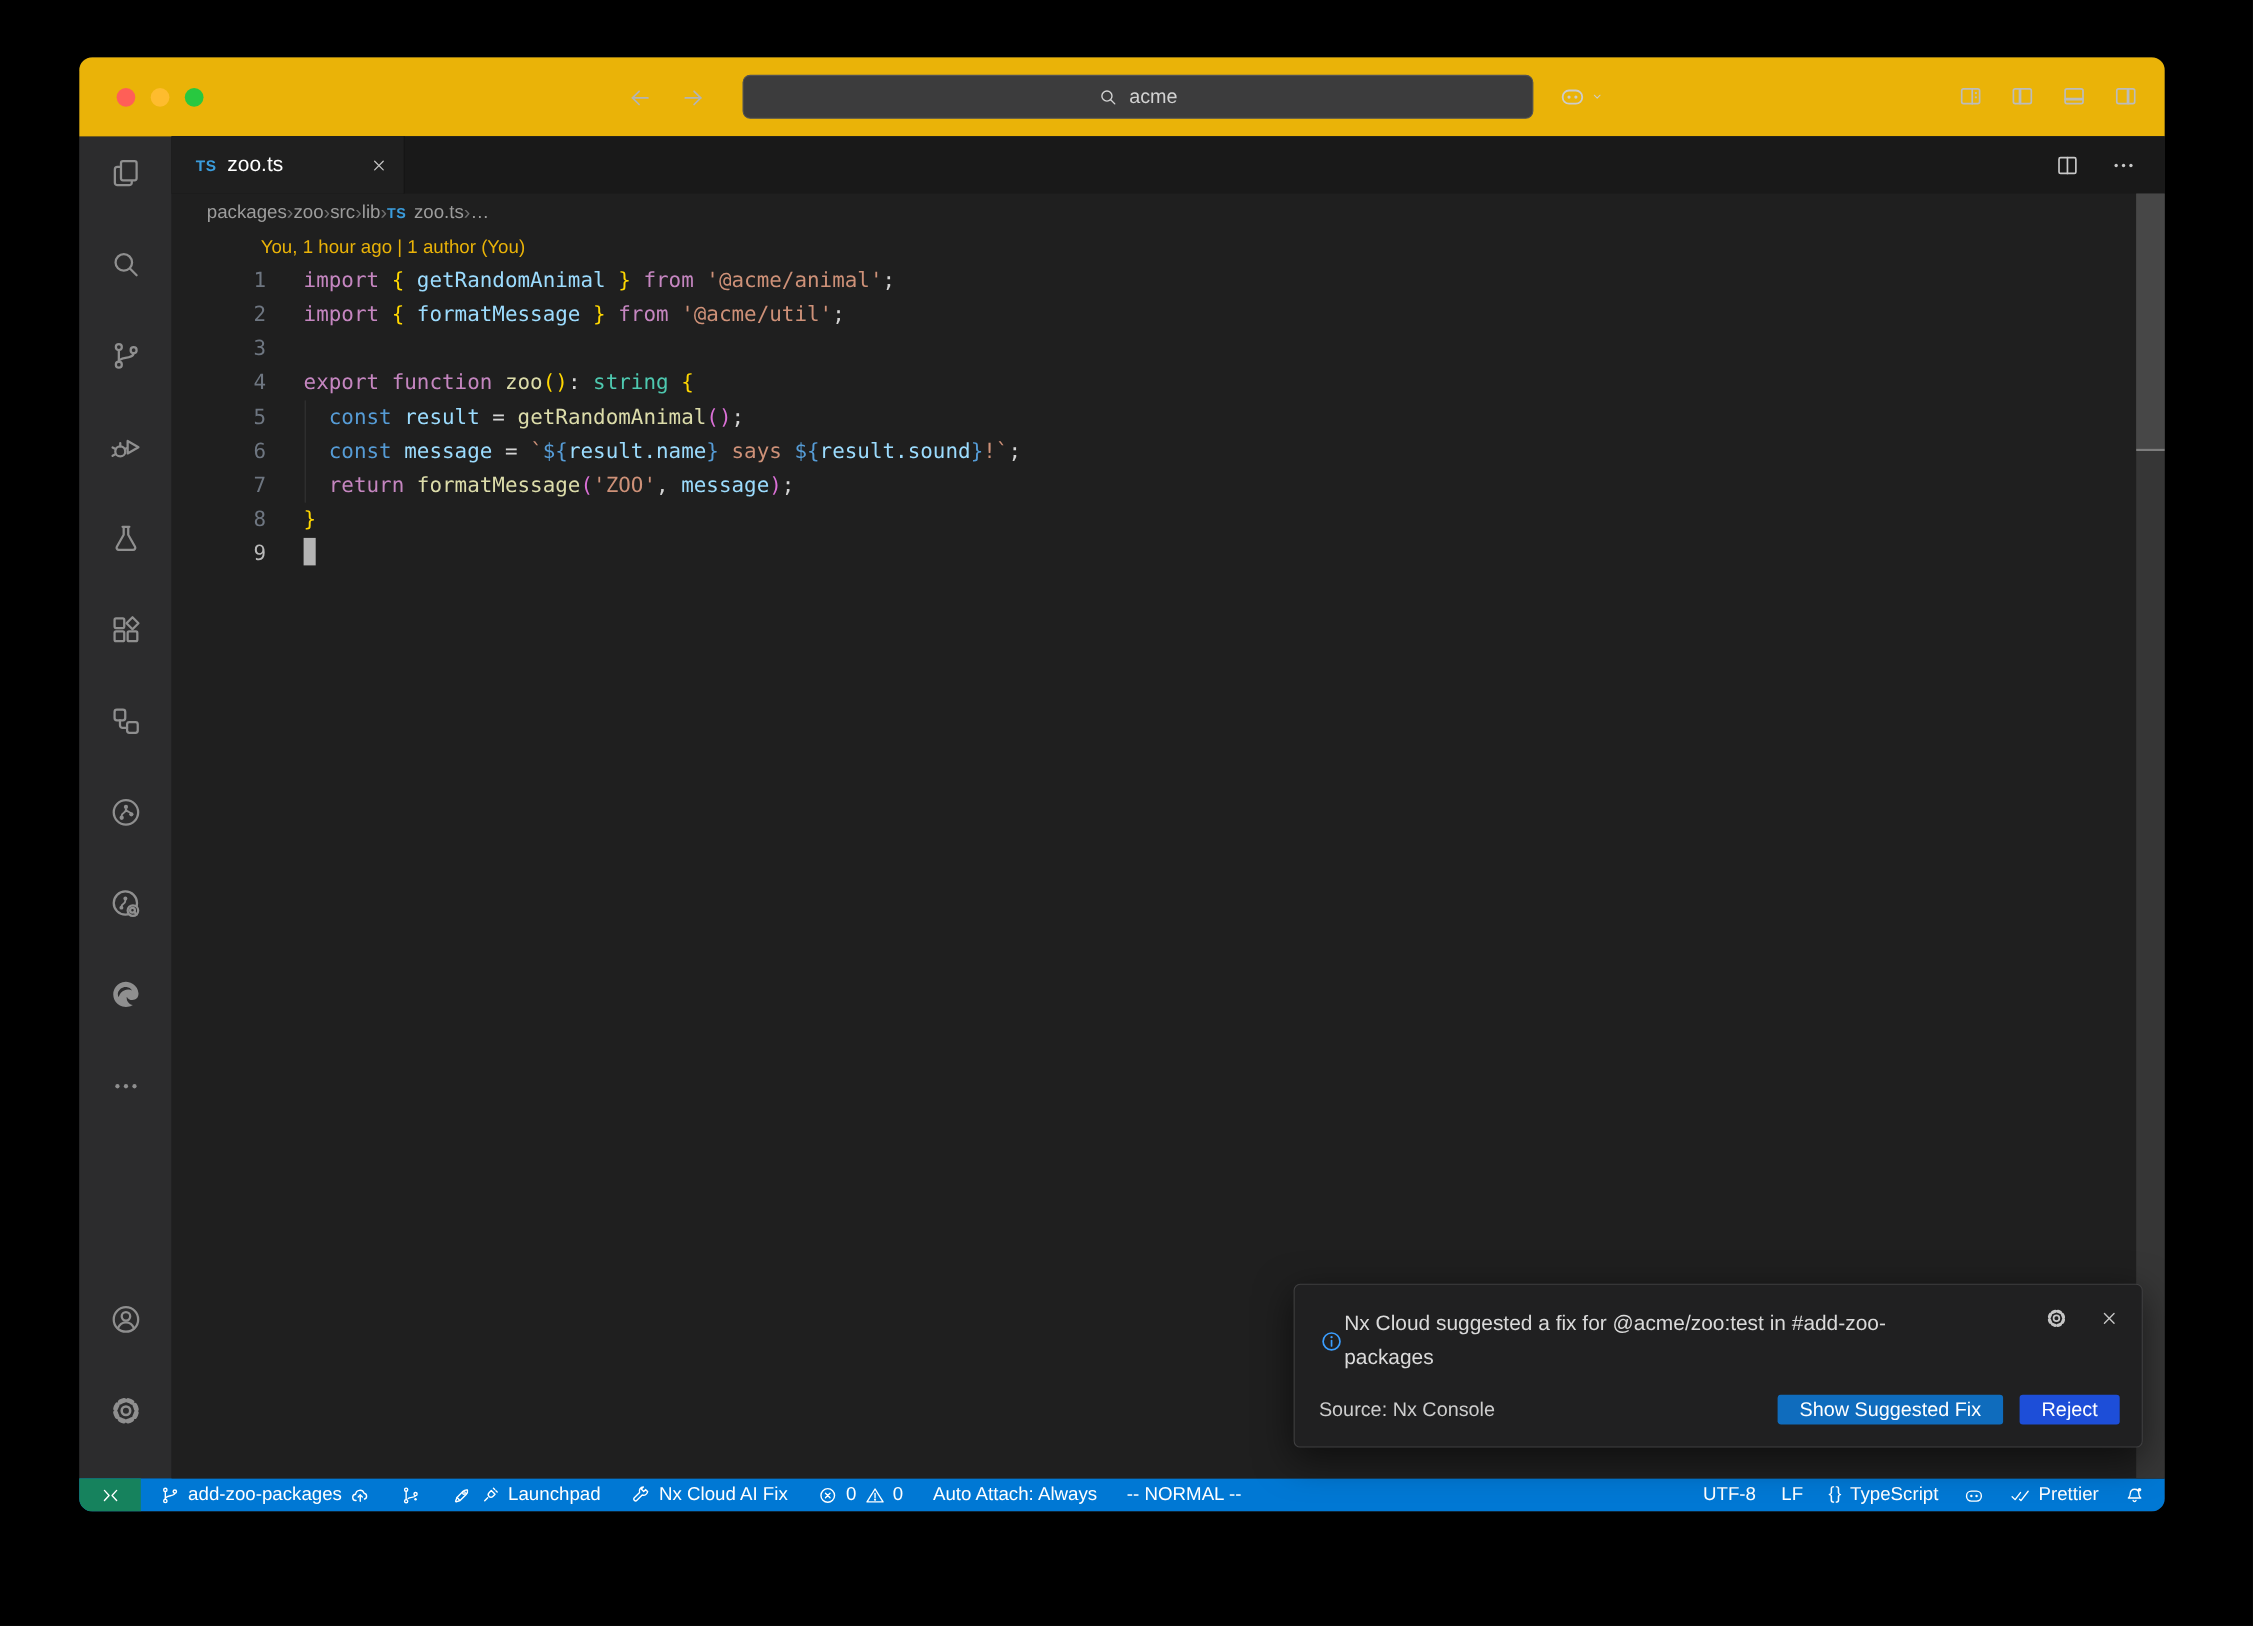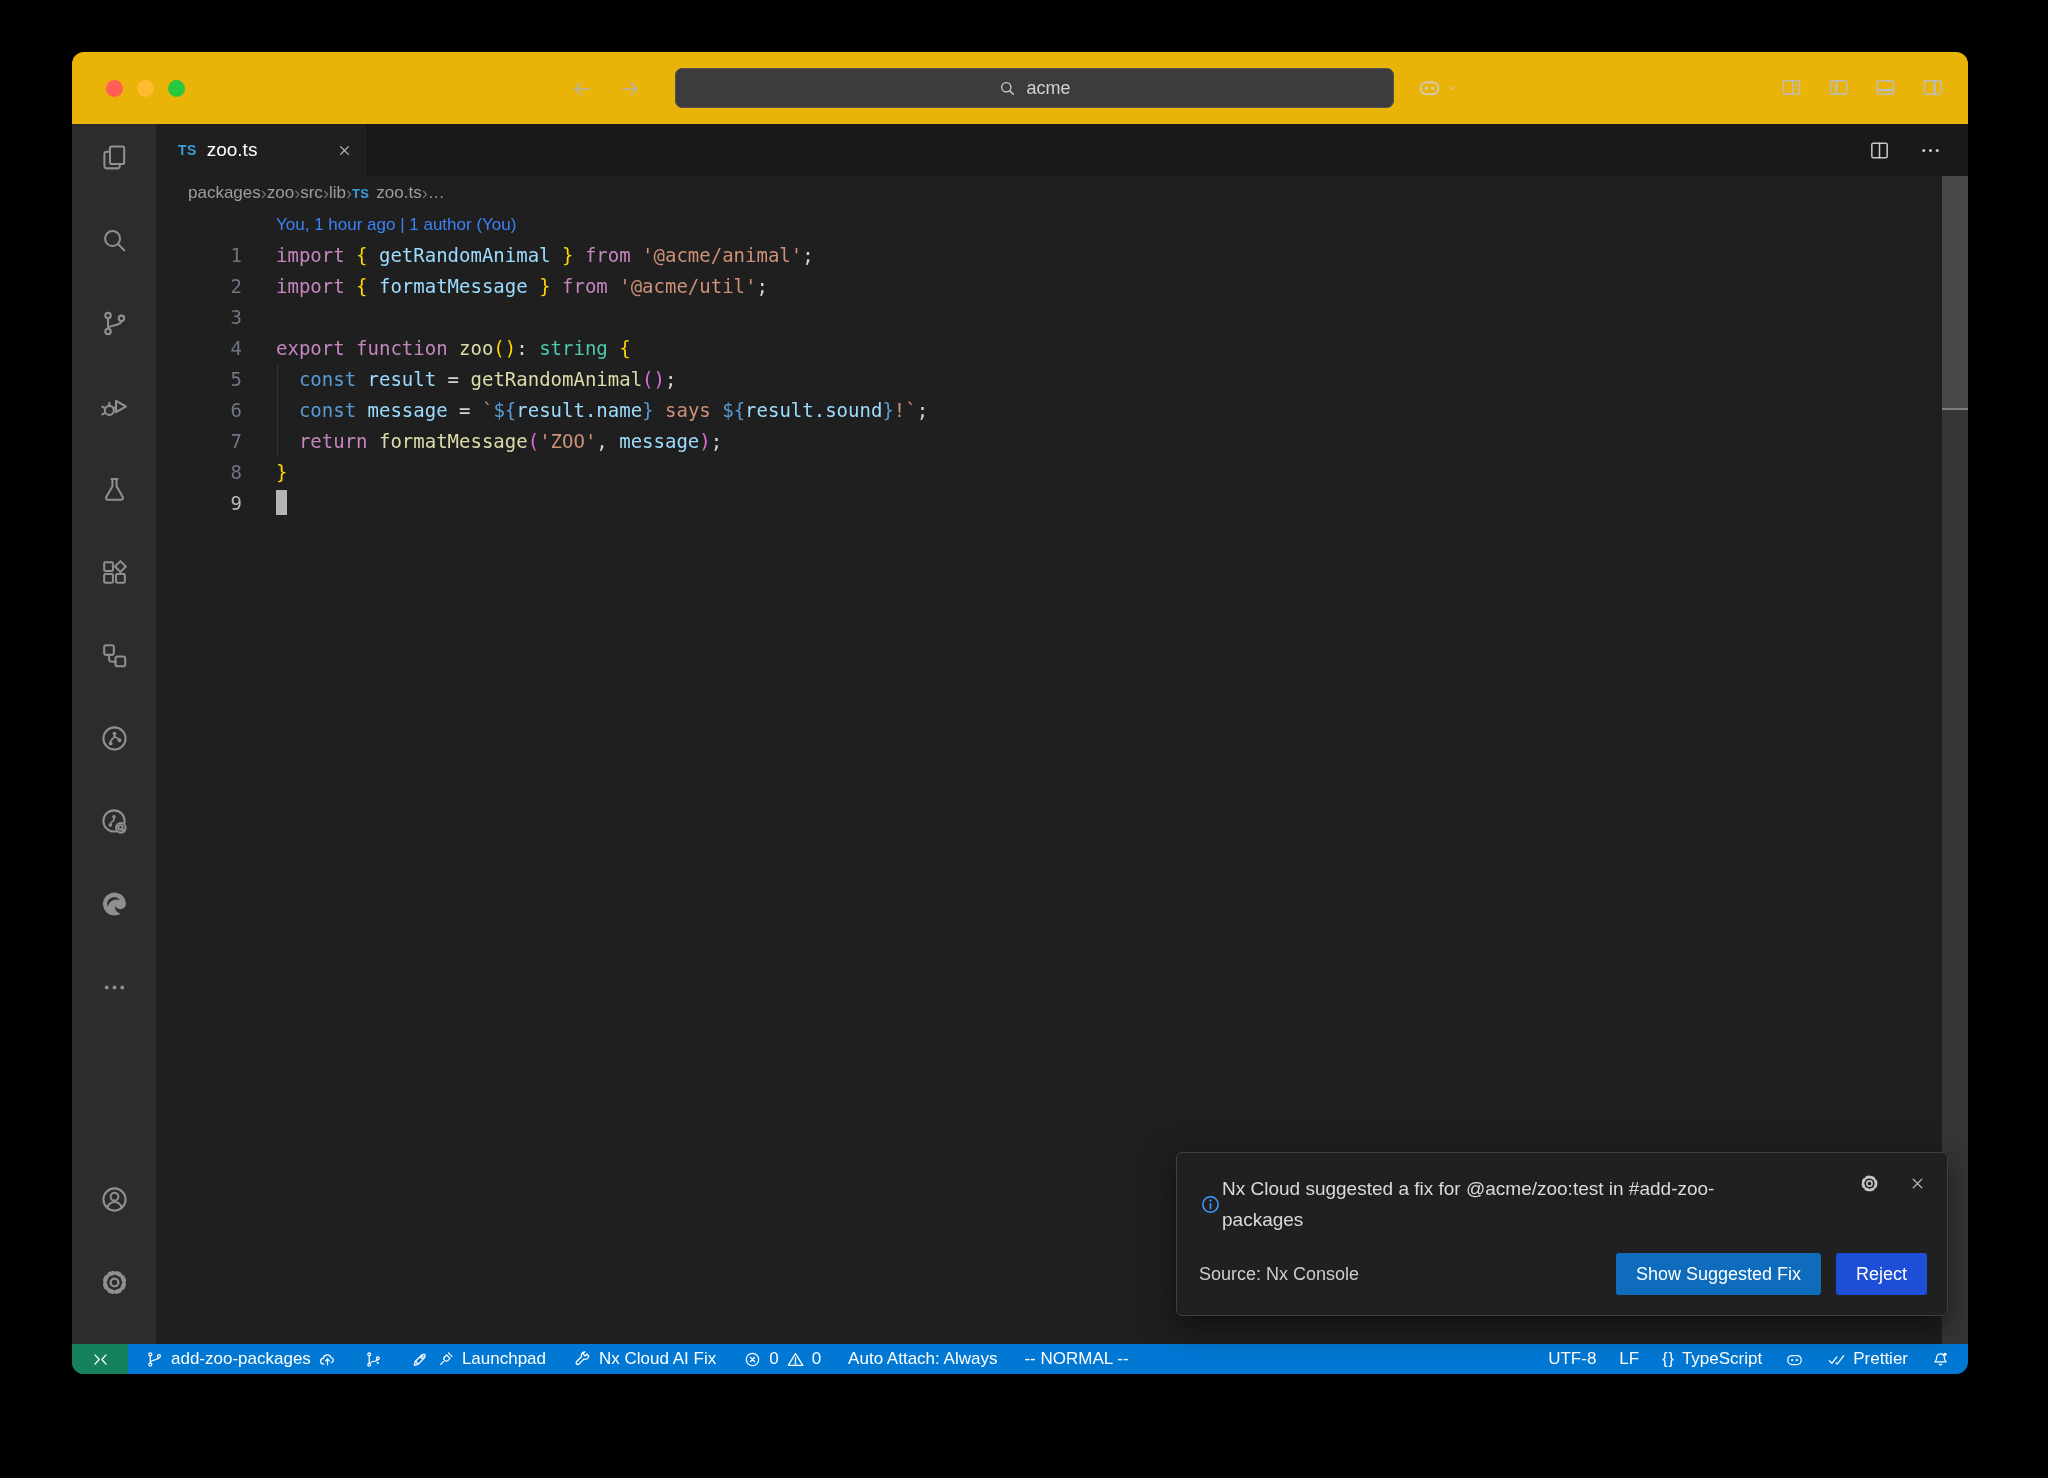--- a/index.html
+++ b/index.html
@@ -42,21 +42,21 @@
   .ts-badge{color:var(--ts);font-weight:700;font-size:14px;letter-spacing:.4px;}
   .tab-close{margin-left:auto;color:#c5c5c5;}
   .editor-actions{margin-left:auto;display:flex;gap:28px;align-items:center;padding-right:26px;color:#c8c8c8;}
   .breadcrumbs{flex:0 0 34px;display:flex;align-items:center;padding-left:32px;color:#9d9d9d;font-size:17px;}
   .crumb{cursor:pointer;}
   .crumb-sep{color:#6f6f6f;font-size:18px;}
   .crumb-file{display:flex;align-items:center;gap:7px;}
   .breadcrumbs .ts-badge{font-size:13px;}
 
   .code{flex:1;position:relative;font-family:"DejaVu Sans Mono",monospace;font-size:19px;overflow:hidden;}
-  .blame-row{height:30px;line-height:30px;padding-left:120px;color:#3b82f6;
+  .blame-row{height:30px;line-height:30px;padding-left:81px;color:#eab308;
     font-family:"Liberation Sans",sans-serif;font-size:17px;}
   .code-row{display:flex;height:31px;line-height:31px;white-space:pre;}
   .gutter{flex:0 0 120px;box-sizing:border-box;padding-right:34px;text-align:right;color:#6e7681;}
   .gutter.active{color:#b9b9b9;}
   .code-content{position:relative;}
   .block-cursor{display:inline-block;width:11px;height:25px;background:#b4b4b4;vertical-align:-5px;}
   .indent-guide{position:absolute;left:121px;width:1px;background:rgba(255,255,255,.09);}
   .scrollstrip{position:absolute;top:52px;right:0;bottom:0;width:26px;background:#363636;z-index:1;}
   .scroll-slider{position:absolute;top:0;left:0;right:0;height:232px;background:#474747;}
   .scroll-mark{position:absolute;top:232px;left:0;right:0;height:2px;background:#7d7d7d;}
@@ -66,21 +66,21 @@
     position:absolute;right:20px;bottom:58px;width:772px;box-sizing:border-box;z-index:6;
     background:#202021;border:1px solid #3f3f40;border-radius:6px;
     padding:20px 20px 20px 22px;box-shadow:0 10px 34px rgba(0,0,0,.55);
   }
   .toast-head{display:flex;}
   .toast-msg{color:#dadada;font-size:19px;line-height:31px;width:548px;}
   .toast-tools{position:absolute;top:20px;right:20px;display:flex;gap:28px;color:#c5c5c5;}
   .toast-foot{display:flex;align-items:center;margin-top:18px;}
   .toast-source{color:#cdcdcd;font-size:18px;}
   .toast-buttons{margin-left:auto;display:flex;gap:15px;}
-  .btn{height:42px;padding:0 20px;font-size:18px;color:#ffffff;border:none;border-radius:3px;
+  .btn{height:27px;padding:0 20px;font-size:18px;color:#ffffff;border:none;border-radius:3px;
     display:flex;align-items:center;cursor:pointer;font-family:"Liberation Sans",sans-serif;}
   .btn-primary{background:var(--btn-primary);}
   .btn-secondary{background:#1d4ed8;}
 
   
   .statusbar{flex:0 0 30px;background:var(--accent);display:flex;align-items:center;color:#fff;font-size:17px;}
   .remote-chunk{width:56px;height:30px;background:var(--remote);display:flex;align-items:center;justify-content:center;cursor:pointer;}
   .sb-left{display:flex;gap:27px;padding-left:17px;align-items:center;}
   .sb-right{margin-left:auto;display:flex;gap:23px;padding-right:18px;align-items:center;}
   .sb-item{display:flex;align-items:center;gap:7px;cursor:pointer;white-space:nowrap;}

